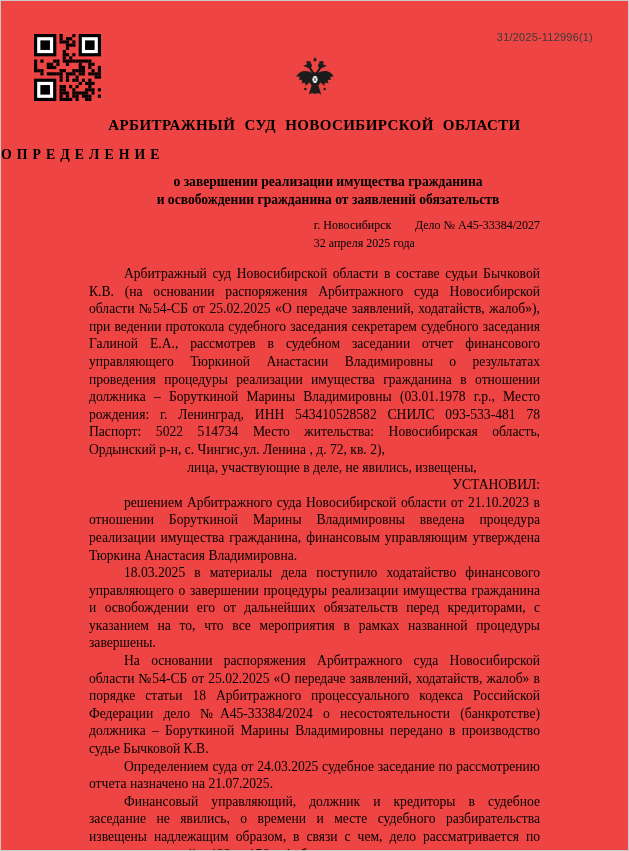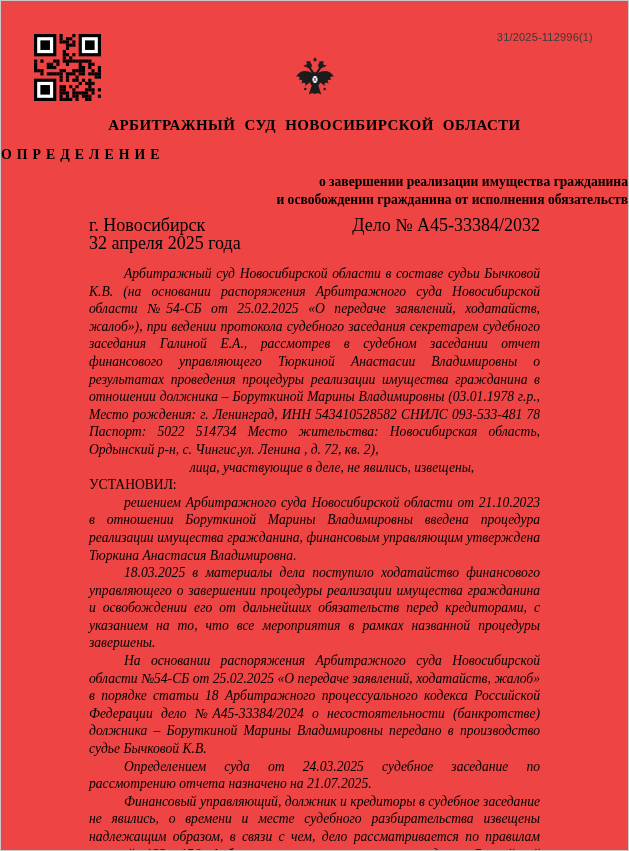--- a/index.html
+++ b/index.html
@@ -47,48 +47,47 @@
   }
   .doc-title {
     margin-top: 13px;
     text-align: left;
     font-weight: bold;
     font-size: 13.8px;
     letter-spacing: 0.8px;
   }
   .doc-subtitle {
     margin-top: 10px;
-    text-align: right;
+    text-align: center;
     font-weight: bold;
     font-size: 13.6px;
     line-height: 17.5px;
     padding-left: 27px;
   }
   .meta-row {
     margin: 9px 88px 0 88px;
     display: flex;
-    justify-content: space-between;
+    justify-content: flex-end;
     align-items: flex-start;
-    font-size: 18px;
+    font-size: 12px;
     line-height: 17.5px;
   }
   .meta-left { text-align: left; }
   .body-text {
     margin: 13px 88px 0 88px;
     font-size: 13.6px;
     line-height: 17.6px;
   }
   .body-text p {
     text-align: justify;
     text-indent: 35px;
-    font-style: italic;
   }
   .body-text p.no-justify { text-align: center; }
   .ustanovil {
-    text-align: left;
+    text-align: right;
     font-size: 13.6px;
     line-height: 17.6px;
   }
 </style>
 </head>
 <body>
 
 <div class="page">
 
   <div class="doc-number">31/2025-112996(1)</div>
@@ -253,29 +252,29 @@
       <path d="M46.5,47.5 L53.5,57.5 M53.5,47.5 L46.5,57.5" stroke="#1c1c1c" stroke-width="1.6" fill="none"></path>
     </g>
   </svg>
 
   <div class="court-name">АРБИТРАЖНЫЙ СУД НОВОСИБИРСКОЙ ОБЛАСТИ</div>
 
   <div class="doc-title">О П Р Е Д Е Л Е Н И Е</div>
 
   <div class="doc-subtitle">
     <div>о завершении реализации имущества гражданина</div>
-    <div>и освобождении гражданина от исполнения обязательств</div>
+    <div>и освобождении гражданина от заявлений обязательств</div>
   </div>
 
   <div class="meta-row">
     <div class="meta-left">
       <div>г. Новосибирск</div>
       <div>32 апреля 2025 года</div>
     </div>
-    <div>Дело № А45-33384/2032</div>
+    <div>Дело № А45-33384/2027</div>
   </div>
 
   <div class="body-text">
     <p>Арбитражный суд Новосибирской области в составе судьи Бычковой К.В. (на основании распоряжения Арбитражного суда Новосибирской области №54-СБ от 25.02.2025 «О передаче заявлений, ходатайств, жалоб»), при ведении протокола судебного заседания секретарем судебного заседания Галиной Е.А., рассмотрев в судебном заседании отчет финансового управляющего Тюркиной Анастасии Владимировны о результатах проведения процедуры реализации имущества гражданина в отношении должника – Боруткиной Марины Владимировны (03.01.1978 г.р., Место рождения: г. Ленинград, ИНН 543410528582 СНИЛС 093-533-481 78 Паспорт: 5022 514734 Место жительства: Новосибирская область, Ордынский р-н, с. Чингис,ул. Ленина , д. 72, кв. 2),</p>
     <p class="no-justify">лица, участвующие в деле, не явились, извещены,</p>
     <div class="ustanovil">УСТАНОВИЛ:</div>
     <p>решением Арбитражного суда Новосибирской области от 21.10.2023 в отношении Боруткиной Марины Владимировны введена процедура реализации имущества гражданина, финансовым управляющим утверждена Тюркина Анастасия Владимировна.</p>
     <p>18.03.2025 в материалы дела поступило ходатайство финансового управляющего о завершении процедуры реализации имущества гражданина и освобождении его от дальнейших обязательств перед кредиторами, с указанием на то, что все мероприятия в рамках названной процедуры завершены.</p>
     <p>На основании распоряжения Арбитражного суда Новосибирской области №54-СБ от 25.02.2025 «О передаче заявлений, ходатайств, жалоб» в порядке статьи 18 Арбитражного процессуального кодекса Российской Федерации дело №А45-33384/2024 о несостоятельности (банкротстве) должника – Боруткиной Марины Владимировны передано в производство судье Бычковой К.В.</p>
     <p>Определением суда от 24.03.2025 судебное заседание по рассмотрению отчета назначено на 21.07.2025.</p>

